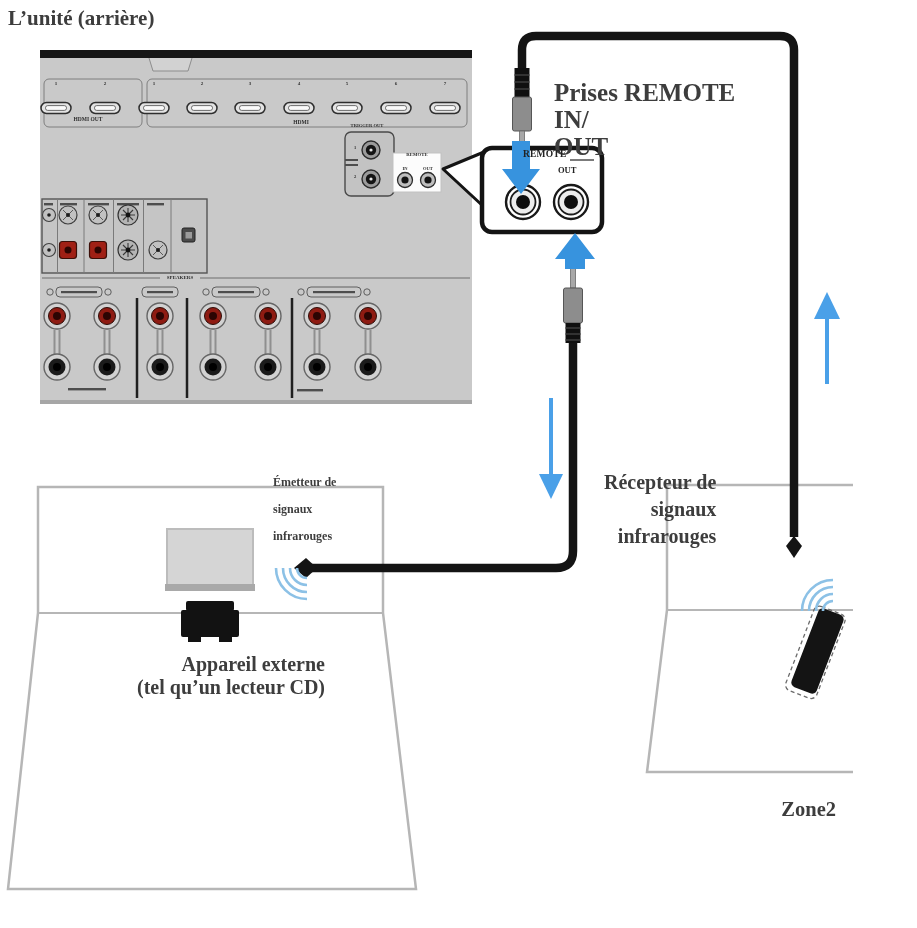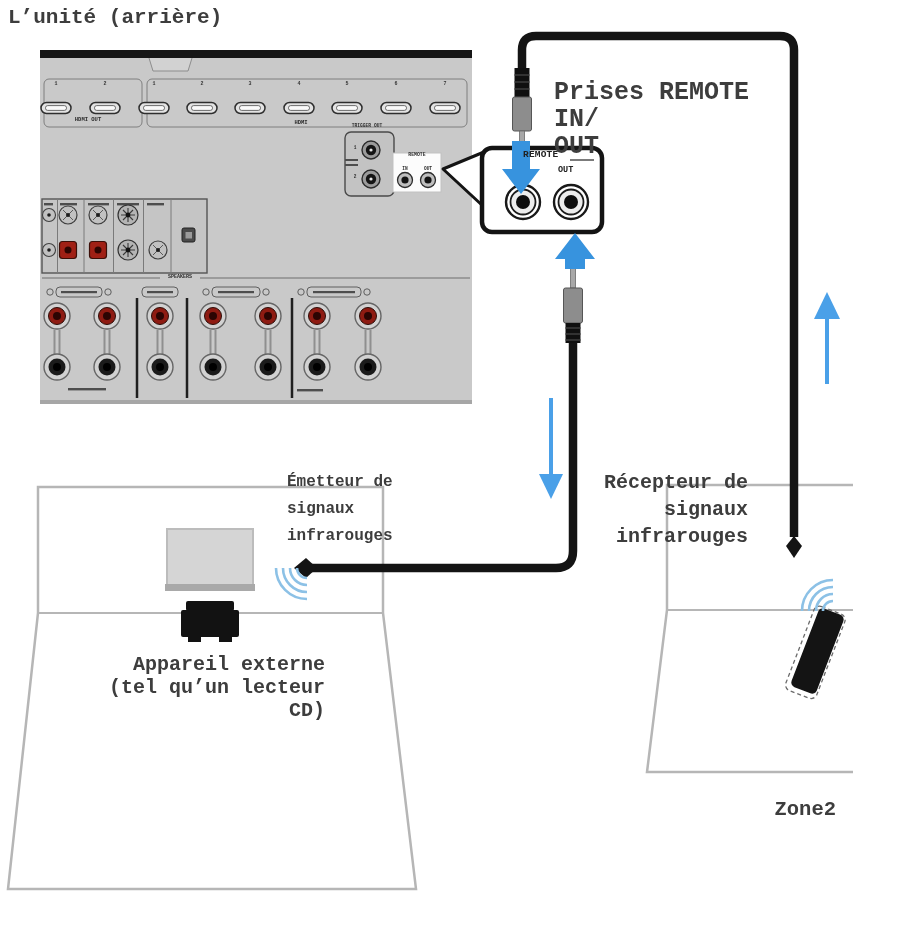--- a/index.html
+++ b/index.html
@@ -1,17 +1,17 @@
 <!DOCTYPE html>
 <html><head>
 <meta charset="utf-8">
 <style>
   html,body{margin:0;padding:0;background:#fff;}
   .stage{position:relative;width:853px;height:928px;background:#ffffff;
-         font-family:Liberation Mono, monospace;overflow:hidden;}
+         font-family:Liberation Serif, serif;overflow:hidden;}
   .stage svg{position:absolute;left:0;top:0;}
   .lbl{position:absolute;color:#3d3d3d;font-weight:700;white-space:pre-line;}
   .tiny{position:absolute;color:#2e2e2e;font-weight:700;text-align:center;line-height:1;white-space:nowrap;}
   .pnum{position:absolute;top:81px;width:10px;text-align:center;font-size:5px;font-weight:700;color:#333;}
 </style>
 </head>
 <body>
 
 <div class="stage">
 
@@ -346,21 +346,21 @@
     <line x1="827" y1="384" x2="827" y2="317" stroke="#4aa0e8" stroke-width="4"></line>
     <polygon points="814,319 840,319 827,292" fill="#4aa0e8"></polygon>
   </g>
 </svg>
 
   <div class="lbl" style="left:8px;top:6px;font-size:21px;">L’unité (arrière)</div>
 
   <div class="lbl" style="left:554px;top:79px;font-size:25px;line-height:27px;width:215px;">Prises REMOTE IN/
 OUT</div>
 
-  <div class="lbl" style="left:287px;top:469px;font-size:16px;line-height:27px;">Émetteur de
+  <div class="lbl" style="left:273px;top:469px;font-size:12px;line-height:27px;">Émetteur de
 signaux
 infrarouges</div>
 
   <div class="lbl" style="left:604px;top:469px;font-size:20px;line-height:27px;text-align:right;">Récepteur de
 signaux
 infrarouges</div>
 
 
   <div class="lbl" style="left:95px;top:653px;width:230px;text-align:right;font-size:20px;line-height:23px;">Appareil externe
 (tel qu’un lecteur CD)</div>

